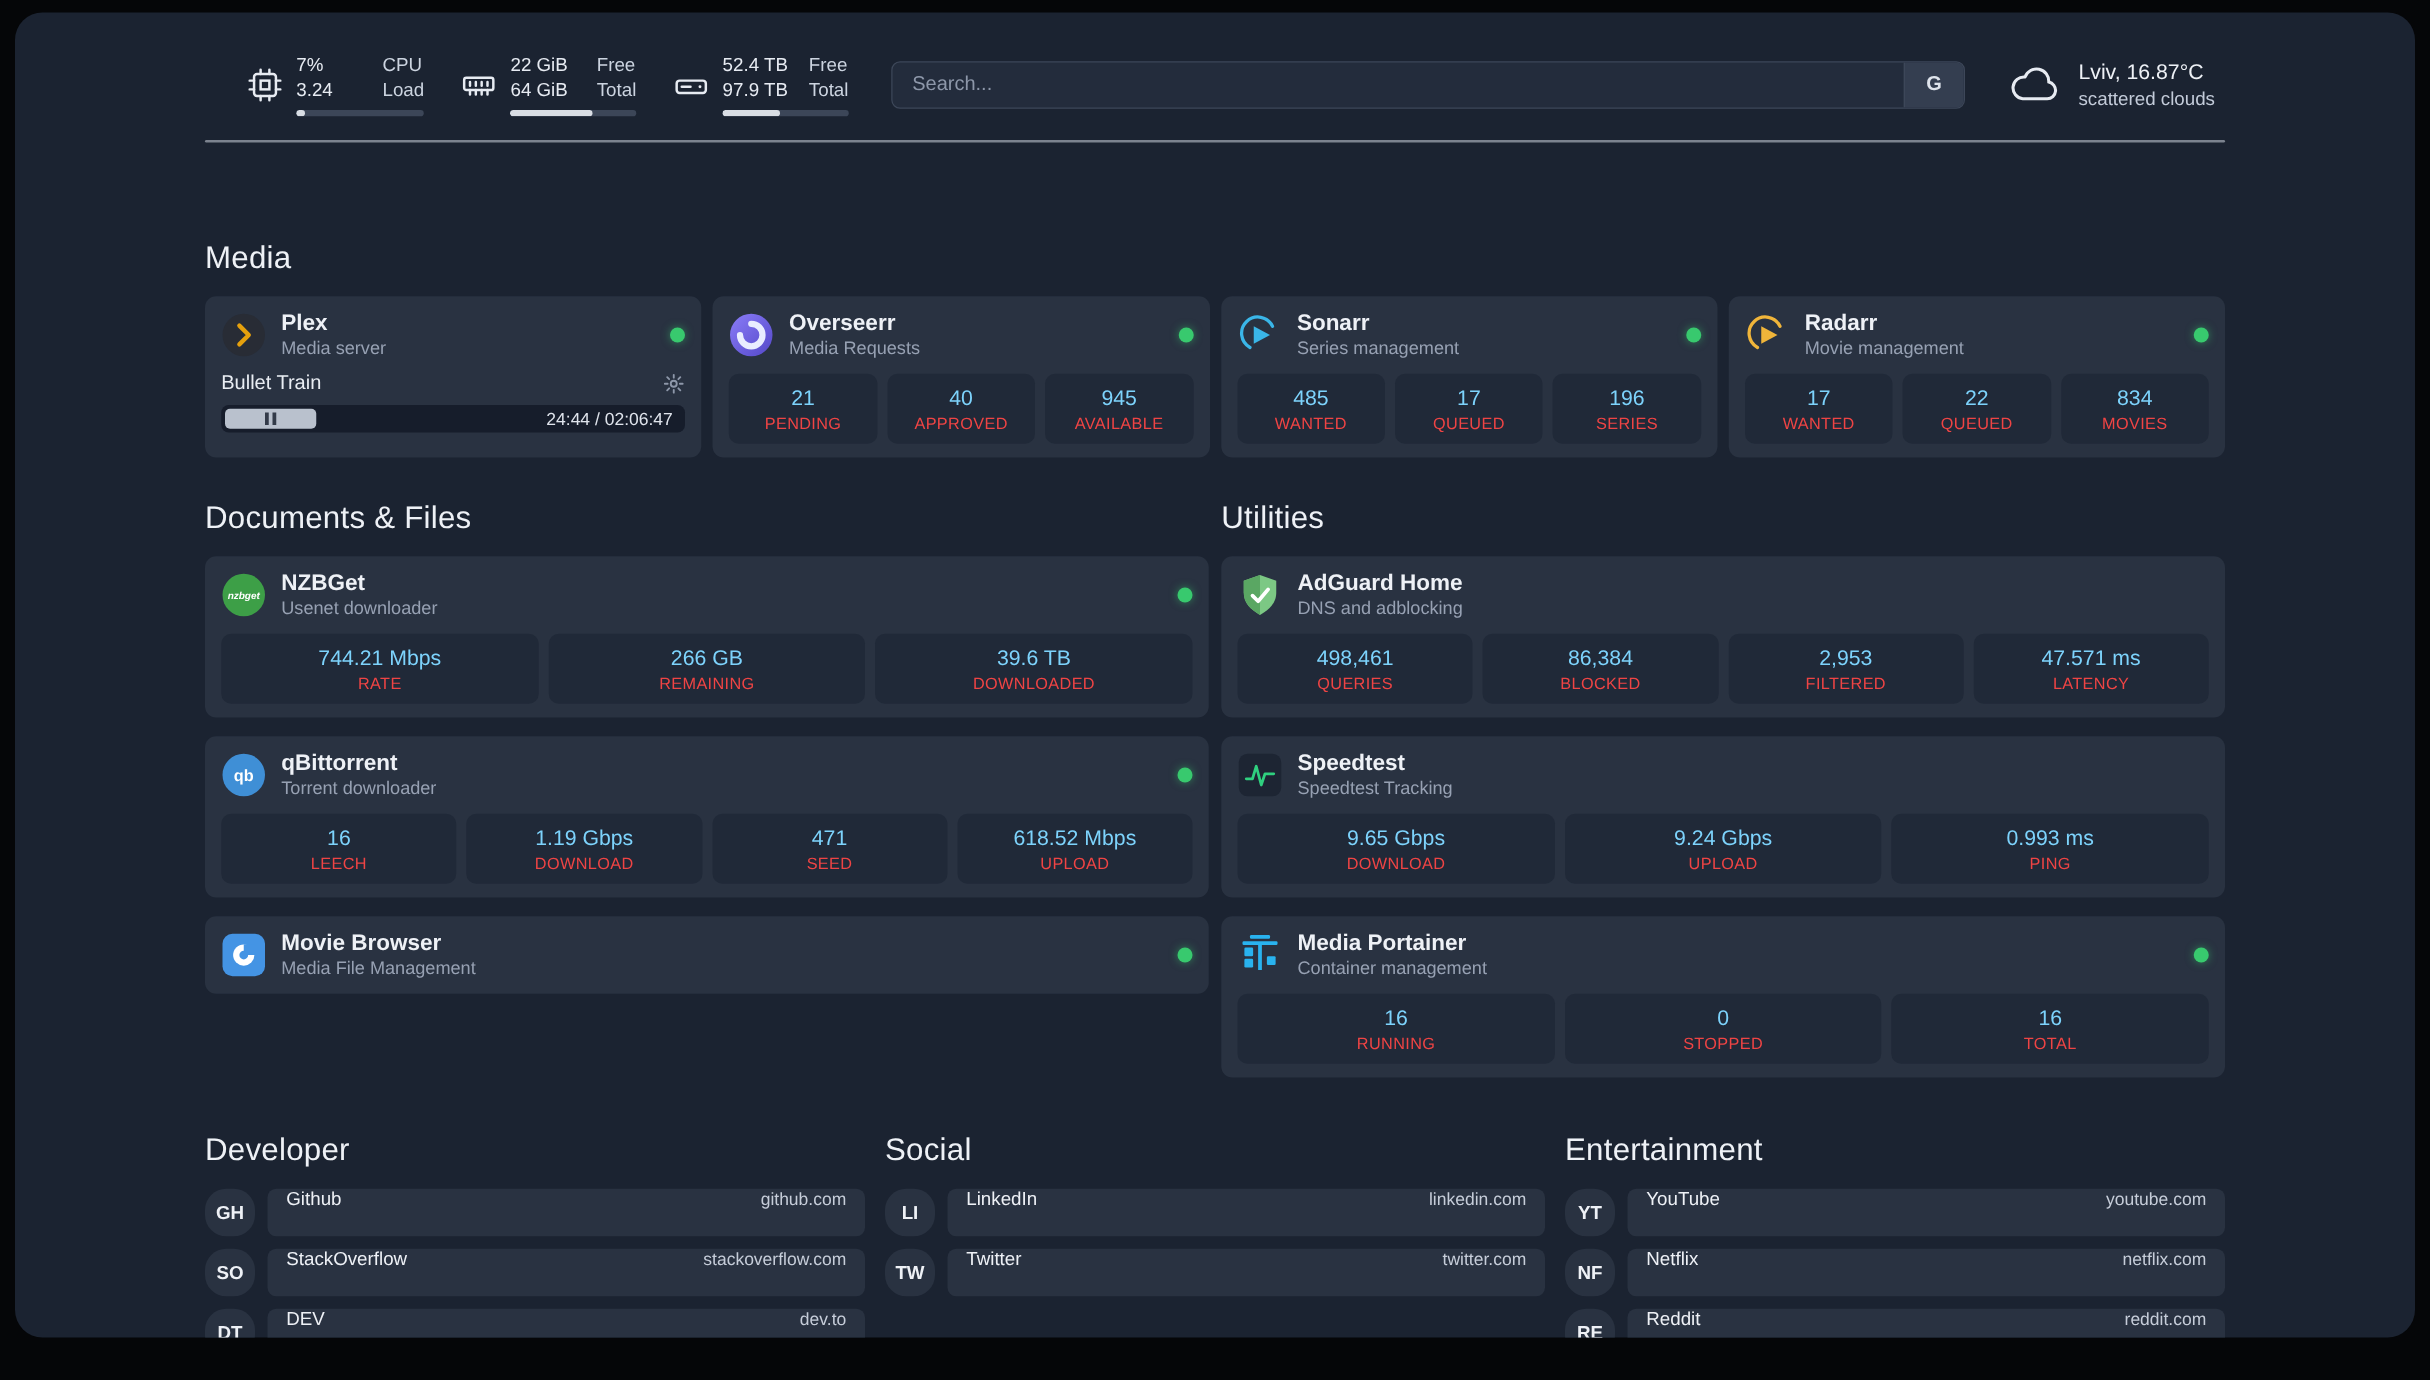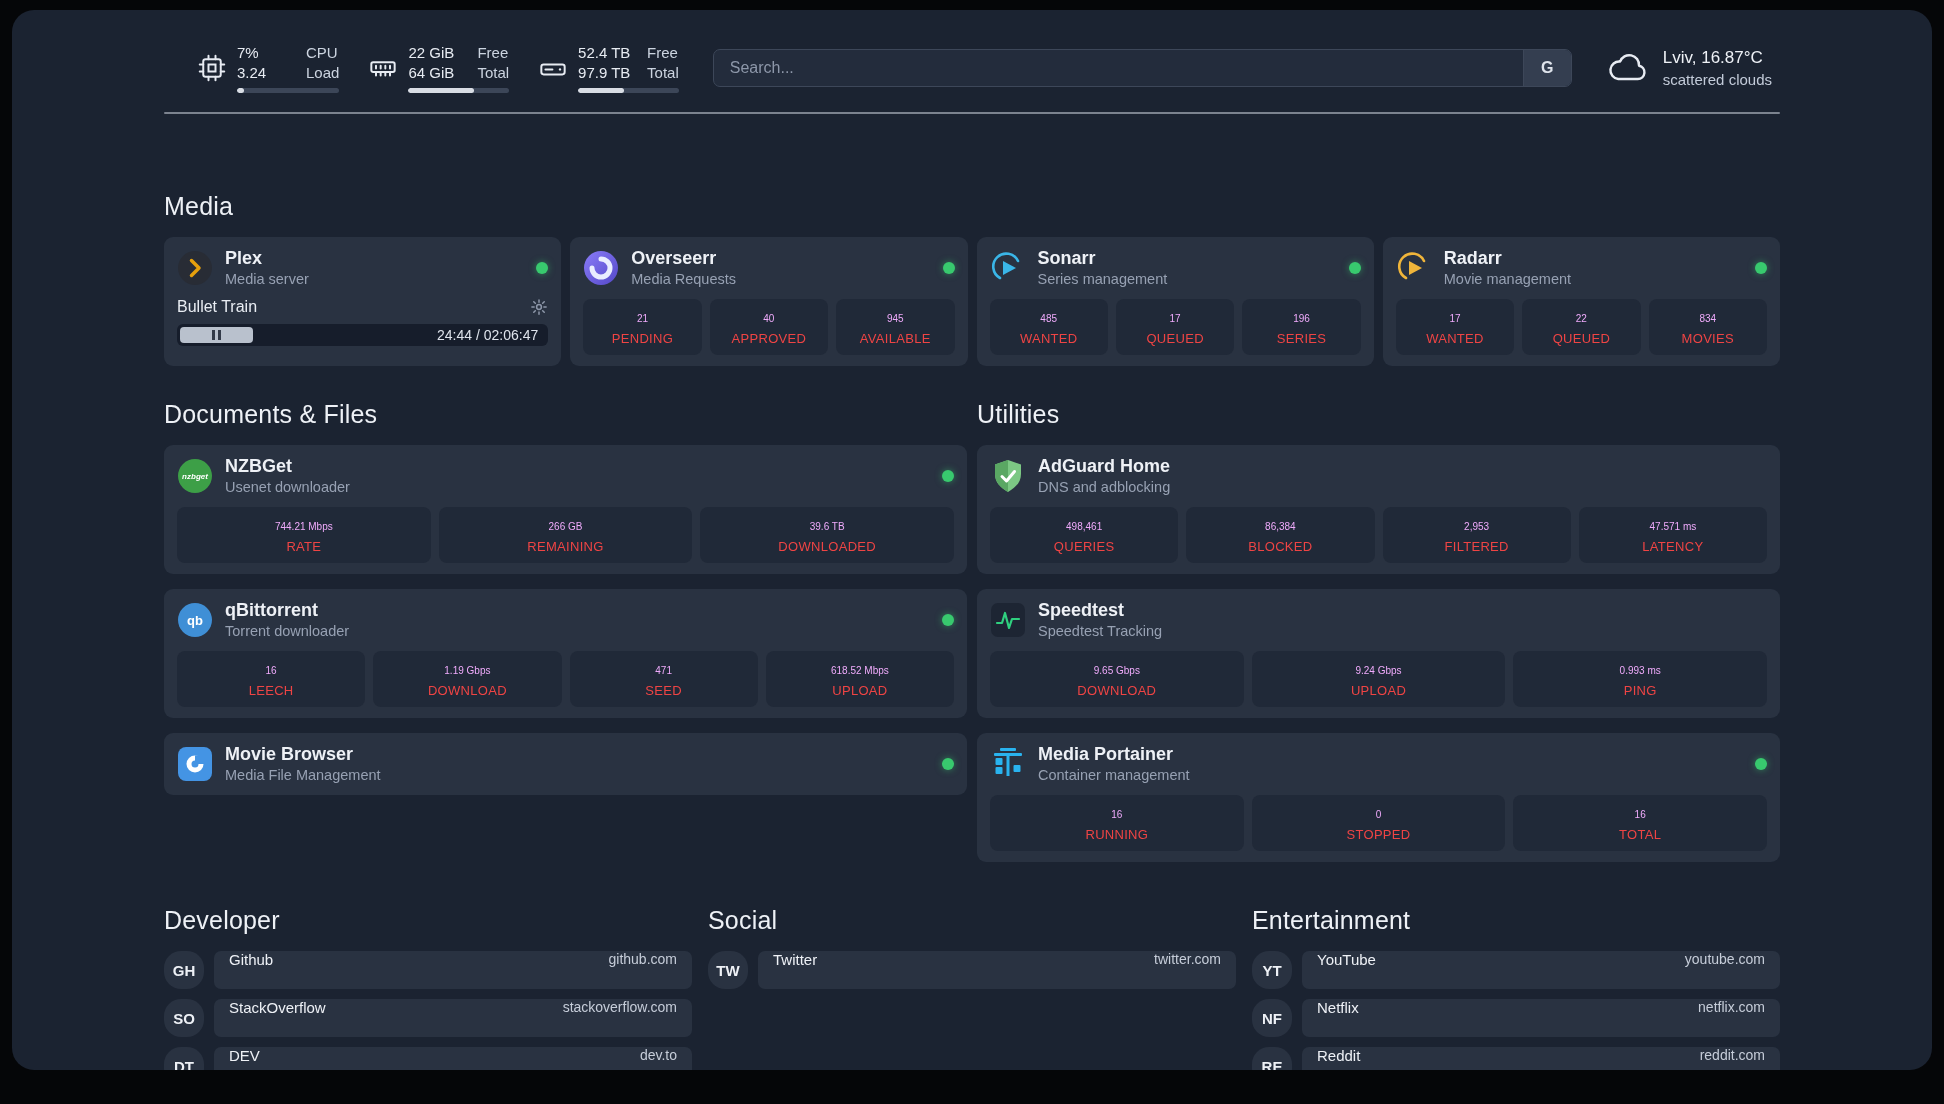--- a/index.html
+++ b/index.html
@@ -44,21 +44,21 @@
   
   .card{background:#293241;border-radius:9px;padding:11px 13px;cursor:pointer}
   .chead{display:flex;align-items:center;gap:12px}
   .appicon{width:36px;height:36px;flex:0 0 36px;display:flex;align-items:center;justify-content:center}
   .appicon svg{width:36px;height:36px}
   .app-name{font-size:18px;font-weight:600;color:#eef1f6;line-height:21px}
   .app-sub{font-size:14.5px;color:#97a1b3;margin-top:2px;line-height:17px}
   .dot{margin-left:auto;width:12px;height:12px;border-radius:50%;background:#38c96e;box-shadow:0 0 7px rgba(56,201,110,.55)}
   .stats{display:flex;gap:8px;margin-top:11px}
   .stat{flex:1;background:#202938;border-radius:8px;text-align:center;padding:10px 4px 9px}
-  .stat .v{font-size:10px;color:#f0abfc;line-height:19px}
+  .stat .v{font-size:17px;color:#7dd3fc;line-height:19px}
   .stat .l{font-size:13px;font-weight:400;color:#ef4444;margin-top:3px;letter-spacing:.3px;line-height:15px}
 
   
   .np-row{display:flex;align-items:center;margin-top:10px}
   .np-title{font-size:16px;color:#e9edf3}
   .gear{margin-left:auto;width:18px;height:18px;cursor:pointer}
   .np-bar{position:relative;height:22px;background:#161d2b;border-radius:6px;margin-top:8px;overflow:hidden}
   .np-fill{position:absolute;left:3px;top:3px;bottom:3px;background:#b9c1cd;border-radius:4px;display:flex;align-items:center;justify-content:center;cursor:pointer}
   .pause{width:9px;height:10px;border-left:3px solid #333b49;border-right:3px solid #333b49}
   .np-time{position:absolute;right:10px;top:0;bottom:0;display:flex;align-items:center;font-size:14px;color:#dfe4ec}
@@ -514,20 +514,27 @@
           <span class="lbar">
               <span class="lname">DEV</span>
               <span class="lurl">dev.to</span>
             </span>
         </div>
       </section>
 
       <section>
         <h2 class="sec">Social</h2>
         <div class="lrow">
+          <span class="labbr">LI</span>
+          <span class="lbar">
+              <span class="lname">LinkedIn</span>
+              <span class="lurl">linkedin.com</span>
+            </span>
+        </div>
+        <div class="lrow">
           <span class="labbr">TW</span>
           <span class="lbar">
               <span class="lname">Twitter</span>
               <span class="lurl">twitter.com</span>
             </span>
         </div>
       </section>
 
       <section>
         <h2 class="sec">Entertainment</h2>

